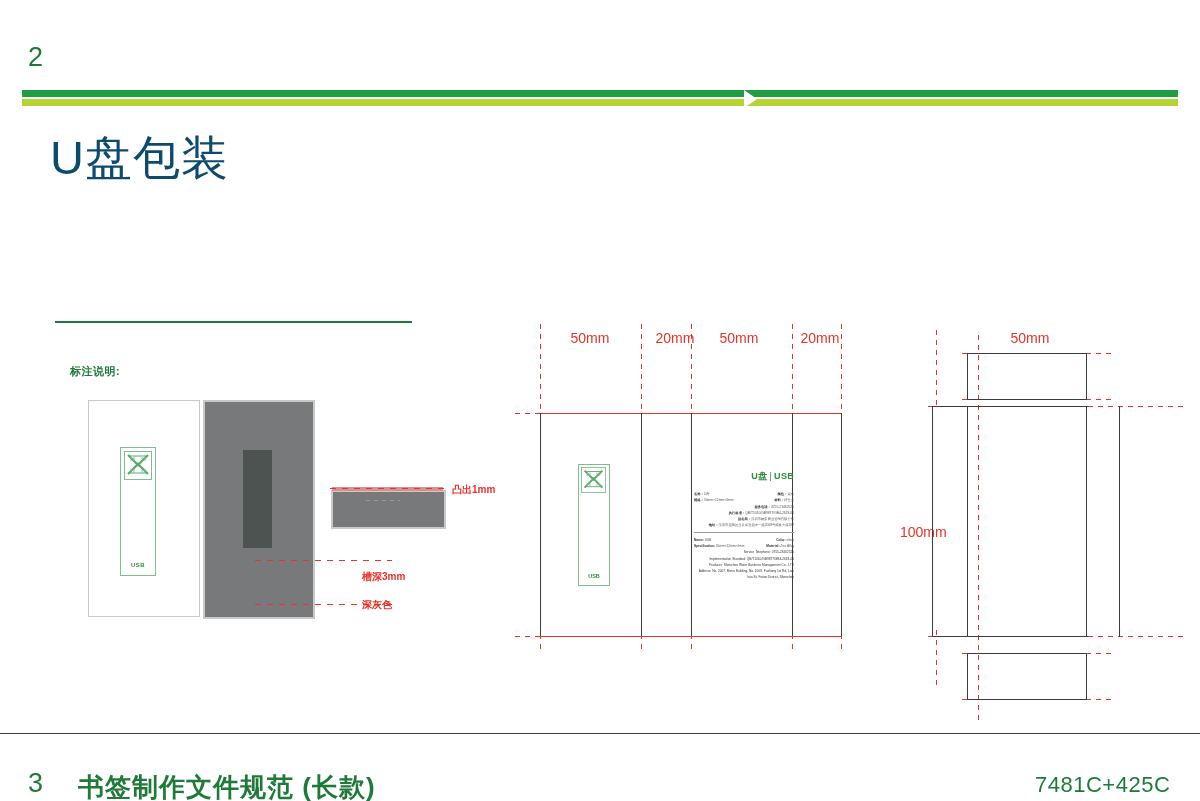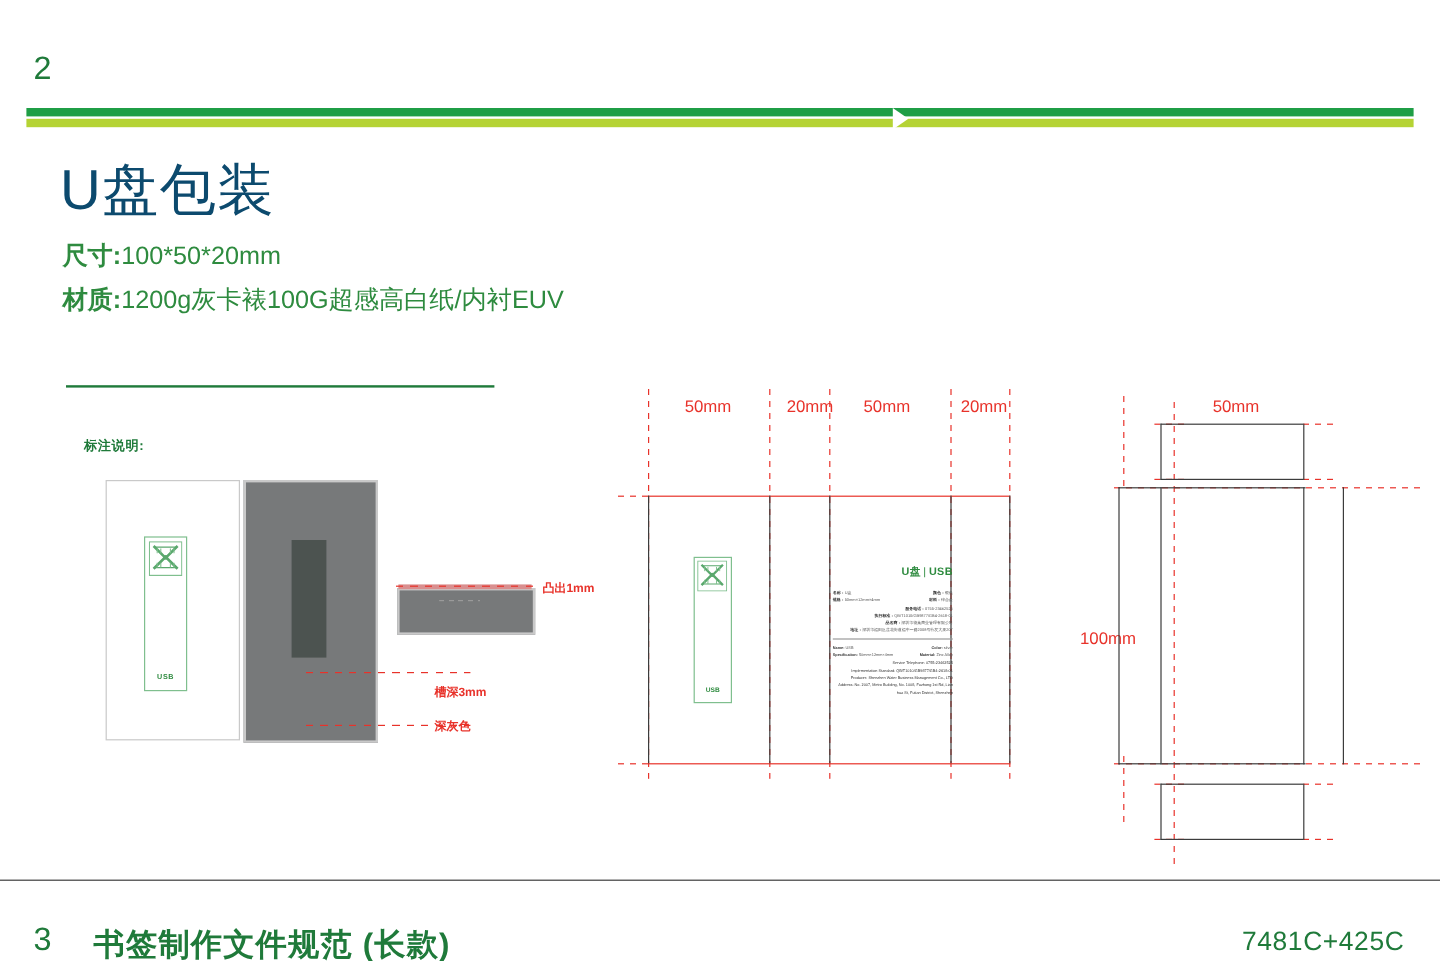--- a/index.html
+++ b/index.html
@@ -104,26 +104,20 @@
   </div>
 
   <div class="bar-wrap">
     <div class="bar-dark"></div>
     <div class="bar-light"></div>
     <div class="bar-marker"></div>
   </div>
 
   <div class="big-title">U盘包装</div>
 
-  <div class="spec-line sl1">
-    <span>尺寸:</span><span class="val">100*50*20mm</span>
-  </div>
-  <div class="spec-line sl2">
-    <span>材质:</span><span class="val">1200g灰卡裱100G超感高白纸/内衬EUV</span>
-  </div>
 
   <div class="thin-green-rule"></div>
 
   <div class="note-label">标注说明:</div>
 
   <div class="fig-white"></div>
 
   <div class="card">
     <svg class="card-logo" viewBox="0 0 28 29">
       <rect x="0.5" y="0.5" width="27" height="28" fill="none" stroke="#7fbf8e" stroke-width="1"></rect>

